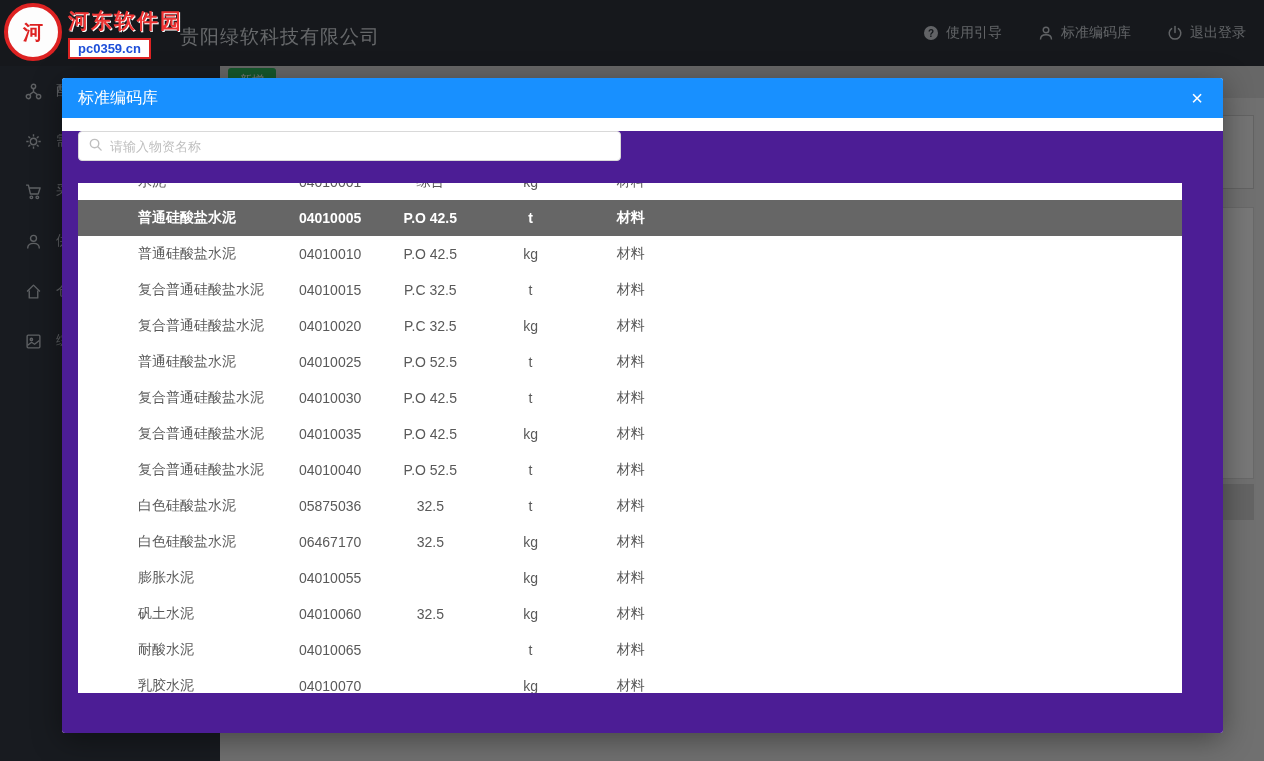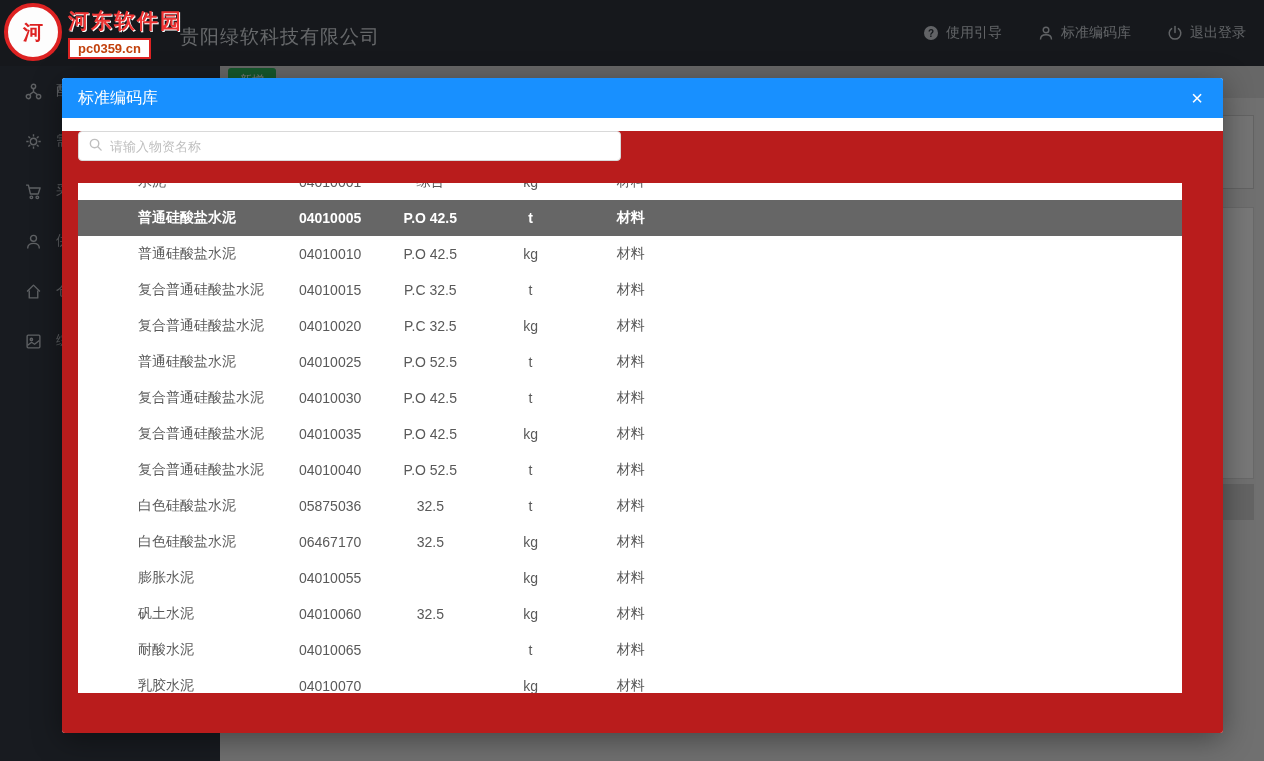--- a/index.html
+++ b/index.html
@@ -25,21 +25,21 @@
   .right-bar { position:absolute; right:10px; top:418px; width:290px; height:36px; background:#d2d2d2; }
 
   
   .overlay { position:absolute; inset:0; background:rgba(0,0,0,0.52); z-index:10; }
 
   
   .modal { position:absolute; left:62px; top:78px; width:1161px; height:655px; background:#fff; z-index:20; border-radius:3px; box-shadow:0 6px 30px rgba(0,0,0,0.4); overflow:hidden; }
   .modal-header { height:40px; background:#1890ff; color:#fff; display:flex; align-items:center; justify-content:space-between; padding:0 16px; }
   .modal-title { font-size:16px; }
   .modal-close { font-size:20px; line-height:1; cursor:pointer; padding:0 4px; }
-  .modal-body { position:relative; height:615px; background:#b91c1c; }
+  .modal-body { position:relative; height:615px; background:#4c1d95; }
 
   .search-wrap { margin:13px 16px 0 16px; width:543px; height:30px; border:1px solid #d9d9d9; border-radius:4px; display:flex; align-items:center; padding:0 9px; background:#fff; }
   .search-wrap svg { flex:0 0 auto; }
   .search-input { flex:1; border:none; outline:none; font-size:13px; color:#555; margin-left:7px; font-family:inherit; background:transparent; }
   .search-input::placeholder { color:#bfbfbf; }
 
   .table { margin:22px 16px 0 16px; width:1104px; }
   .thead { display:grid; grid-template-columns:202px repeat(9,1fr); border:1px solid #e8e8e8; }
   .th { height:38px; line-height:38px; text-align:center; font-size:14px; color:#5a5e66; border-right:1px solid #e8e8e8; background:#fff; white-space:nowrap; overflow:hidden; }
   .th:last-child { border-right:none; }
@@ -49,21 +49,21 @@
   .trow { display:grid; grid-template-columns:202px repeat(9,1fr); height:36px; align-items:center; font-size:14px; color:#595959; cursor:pointer; background:#fff; }
   .tcell { text-align:center; white-space:nowrap; overflow:hidden; }
   .tcell.c0 { text-align:left; padding-left:60px; }
   .trow.selected { background:#666666; color:#ffffff; font-weight:bold; }
 
   
   .watermark { position:absolute; left:4px; top:3px; z-index:40; display:flex; align-items:flex-start; gap:6px; pointer-events:none; }
   .wm-logo { width:58px; height:58px; border-radius:50%; border:4px solid #d22; background:#fdfdfd; display:flex; align-items:center; justify-content:center; color:#d22; font-size:20px; font-weight:bold; }
   .wm-text { padding-top:4px; }
   .wm-title { color:#e33; font-size:21px; font-weight:bold; text-shadow:1px 1px 0 #fff; letter-spacing:2px;text-align:center; }
-  .wm-url { display:inline-block; margin-top:3px; border:2px solid #d22; color:#c2410c; background:#fff; font-size:13px; font-weight:bold; padding:1px 8px; }
+  .wm-url { display:inline-block; margin-top:3px; border:2px solid #d22; color:#1d4ed8; background:#fff; font-size:13px; font-weight:bold; padding:1px 8px; }
 </style>
 </head>
 <body>
 
 <div class="topbar">
   <span class="company">贵阳绿软科技有限公司</span>
   <div class="topbar-actions">
       <div class="tb-action">
         <span>
           <svg width="16" height="16" viewBox="0 0 16 16">

